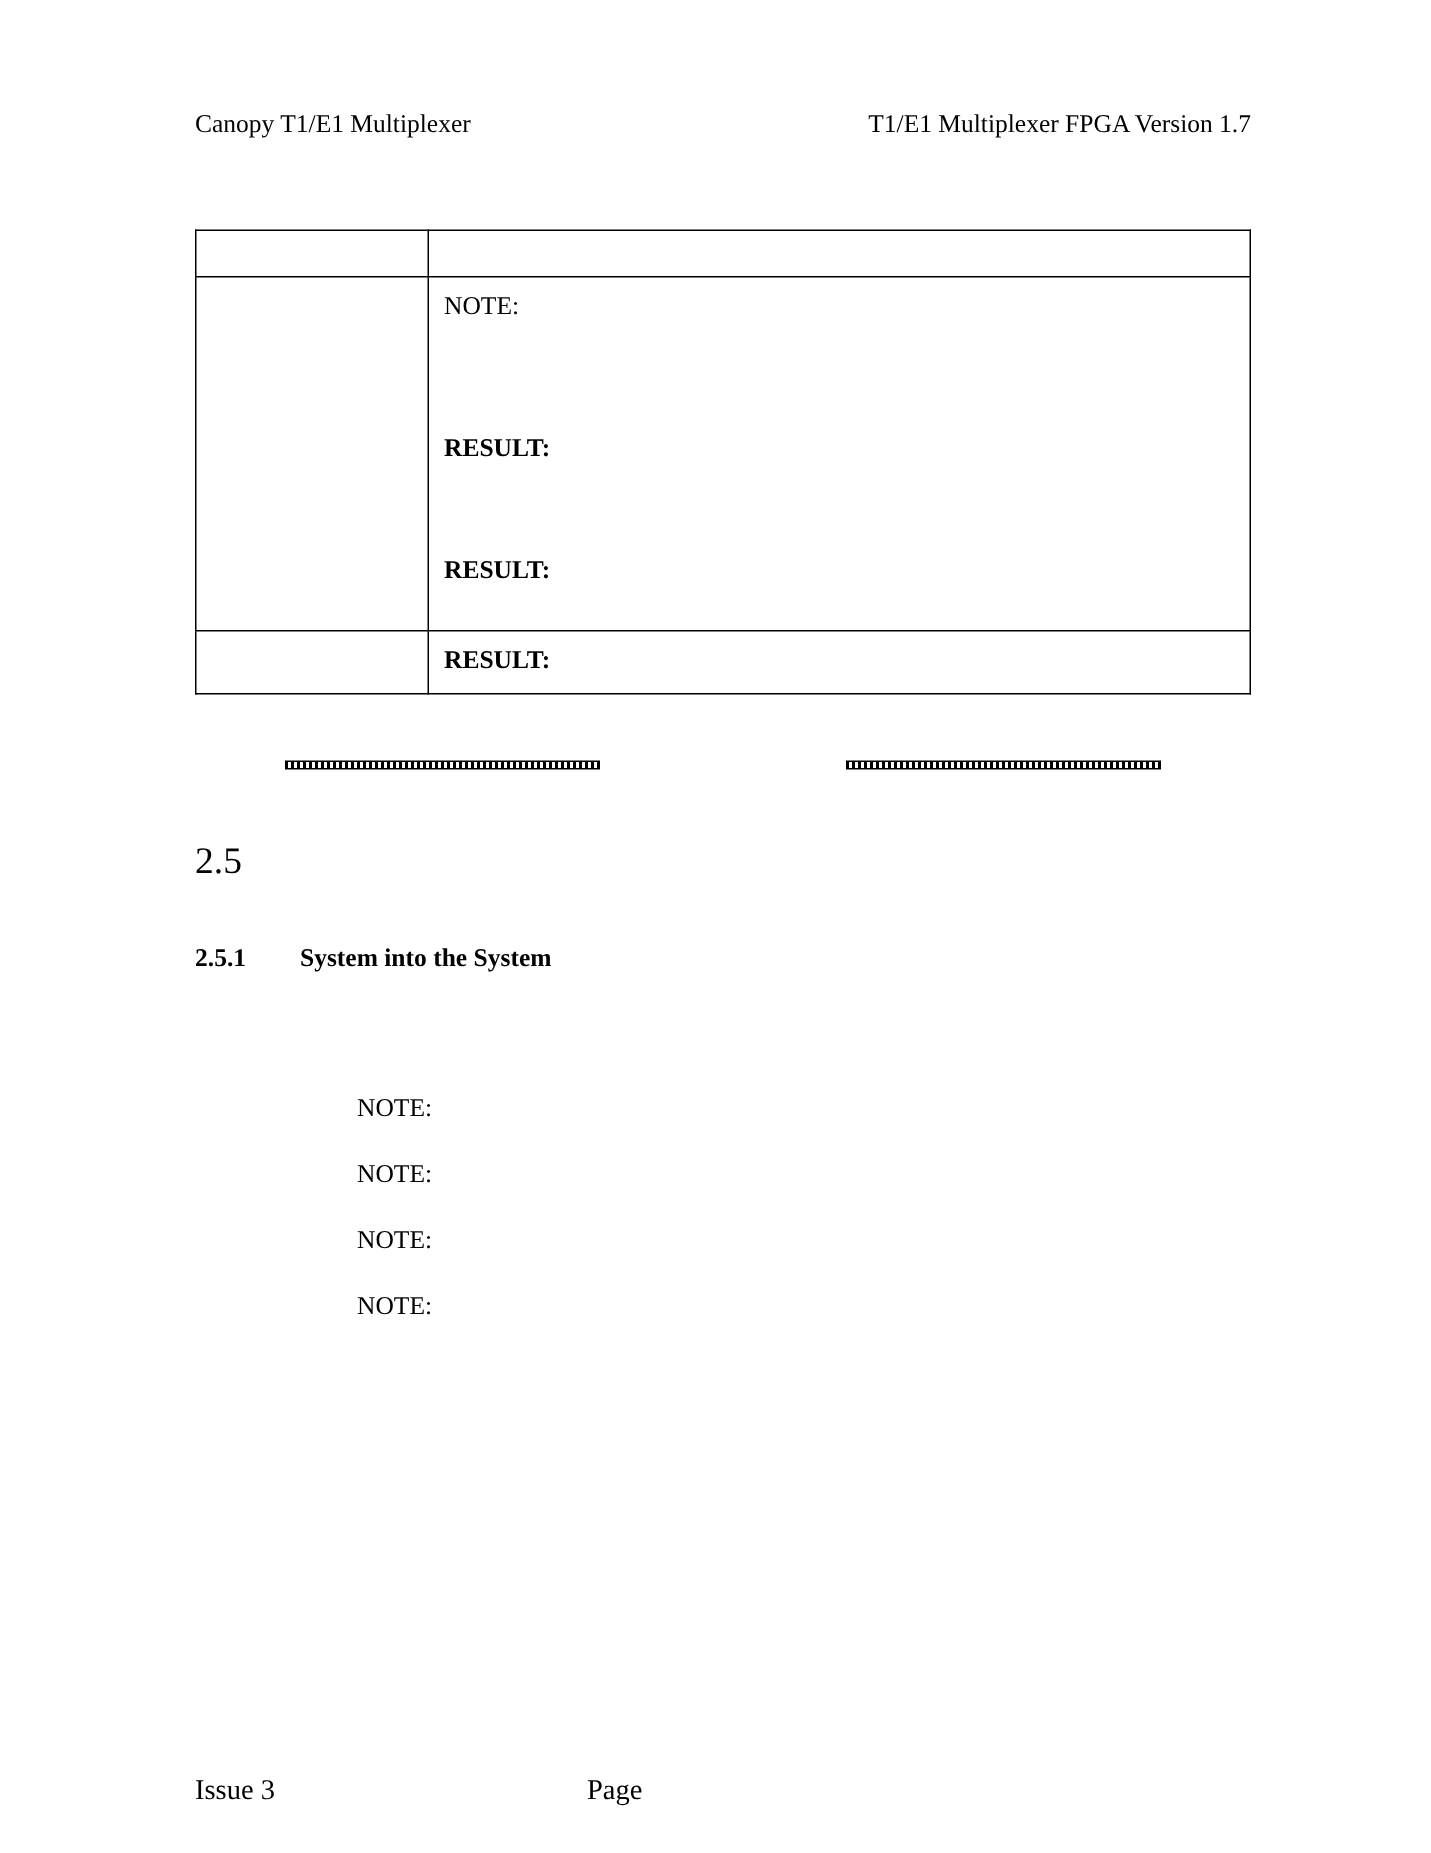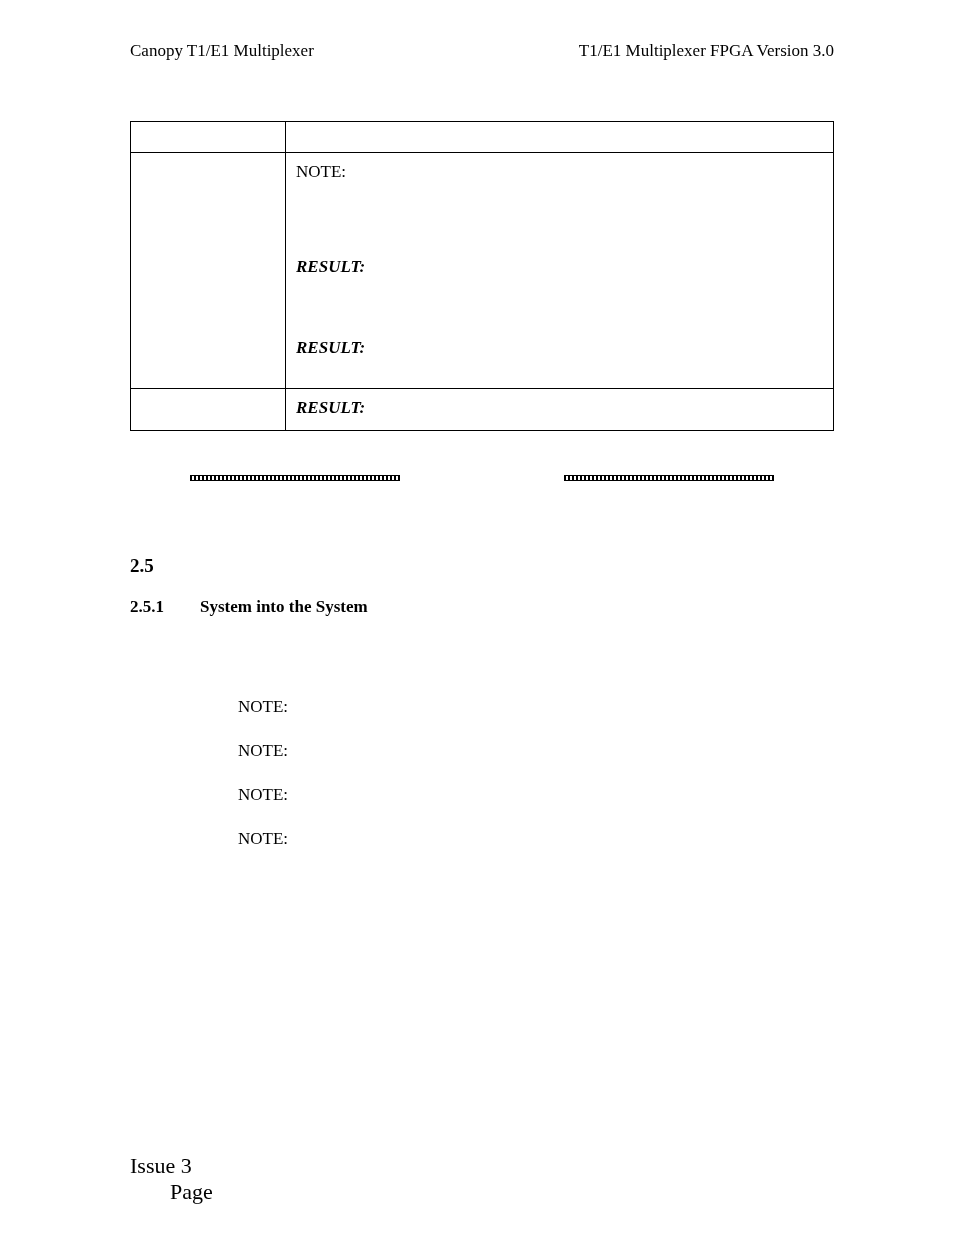--- a/index.html
+++ b/index.html
@@ -7,21 +7,21 @@
     padding: 0;
     background: #ffffff;
     font-family: "Palatino Linotype", "Book Antiqua", Palatino, Georgia, serif;
     color: #000000;
   }
   .page {
     width: 954px;
     height: 1235px;
     position: relative;
     box-sizing: border-box;
-    padding: 40px 120px 0 130px;
+    padding: 72px 120px 0 130px;
   }
   .header {
     display: flex;
     justify-content: space-between;
     font-size: 17px;
     line-height: 1.35;
   }
   .header-right {
     text-align: right;
   }
@@ -42,51 +42,50 @@
     font-size: 17px;
     line-height: 1.35;
   }
   .row-head td {
     height: 12px;
     padding: 6px 10px;
   }
   .note-label {
   }
   .result-label {
-    font-style: italic;
     font-weight: bold;
   }
   .gap-1 { height: 72px; }
   .gap-2 { height: 58px; }
   .gap-3 { height: 18px; }
   .end-marks {
     display: flex;
     justify-content: space-between;
     margin-top: 44px;
     padding: 0 60px;
   }
   .end-mark {
     width: 210px;
     height: 4px;
     background: repeating-linear-gradient(90deg, #000 0 2px, #fff 2px 4px);
     border-top: 1px solid #000;
     border-bottom: 1px solid #000;
   }
   .sec-heading {
-    margin-top: 74px;
+    margin-top: 48px;
     display: flex;
-    font-weight: bold;
-    font-size: 19px;
+    font-weight: normal;
+    font-size: 25px;
   }
   .sec-heading .num {
     width: 60px;
     flex-shrink: 0;
   }
   .sub-heading {
-    margin-top: 20px;
+    margin-top: 40px;
     display: flex;
     font-weight: bold;
     font-size: 17px;
   }
   .sub-heading .num {
     width: 70px;
     flex-shrink: 0;
   }
   .notes-block {
     margin-top: 80px;
@@ -95,36 +94,35 @@
   }
   .notes-block .note-row {
     margin-bottom: 24px;
   }
   .footer {
     position: absolute;
     left: 130px;
     right: 120px;
     bottom: 30px;
     display: flex;
-    font-size: 22px;
-    flex-direction: column;
+    font-size: 19px;
   }
   .footer .f-left { flex: 1; }
   .footer .f-center { flex: 1; text-align: left; margin-left: 40px; }
   .footer .f-right { flex: 1; }
 </style>
 </head>
 <body>
 
 <div class="page">
 
   <div class="header">
     <div>Canopy T1/E1 Multiplexer</div>
     <div class="header-right">
-      <div>T1/E1 Multiplexer FPGA Version 3.0</div>
+      <div>T1/E1 Multiplexer FPGA Version 1.7</div>
     </div>
   </div>
 
   <div class="content">
 
     <table class="proc">
       <colgroup>
         <col class="c1">
           <col class="c2">
       </colgroup>

